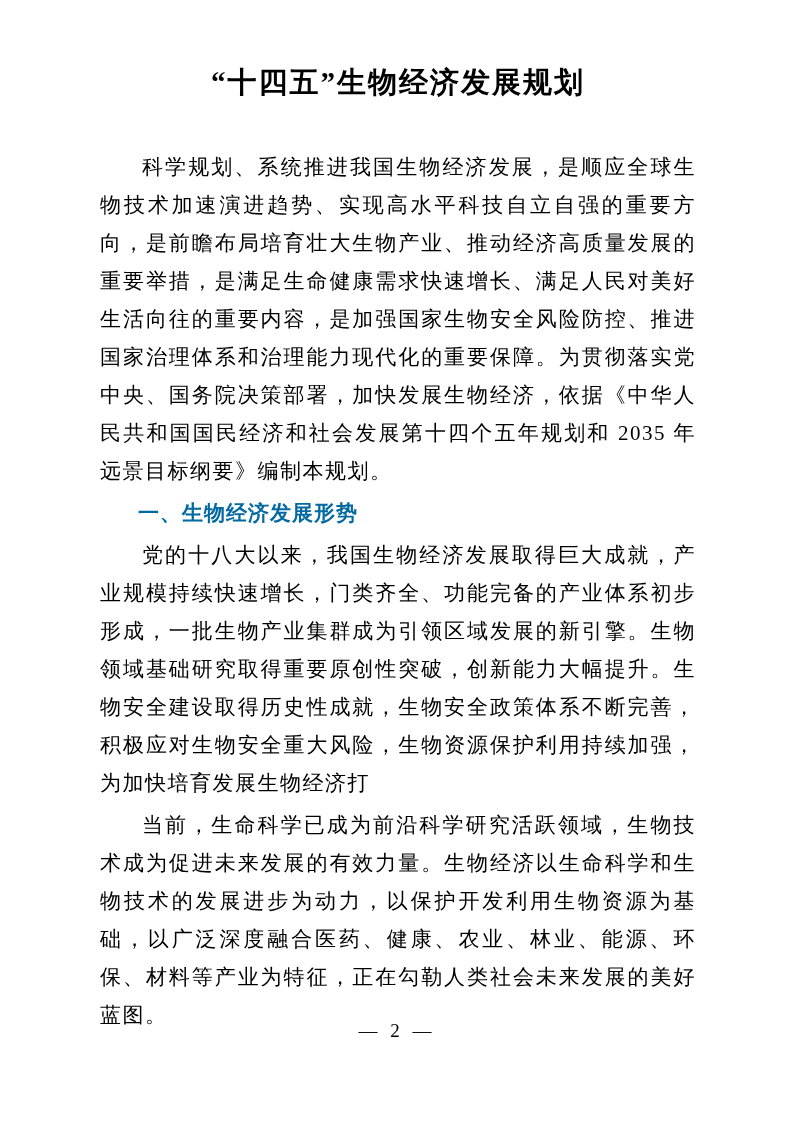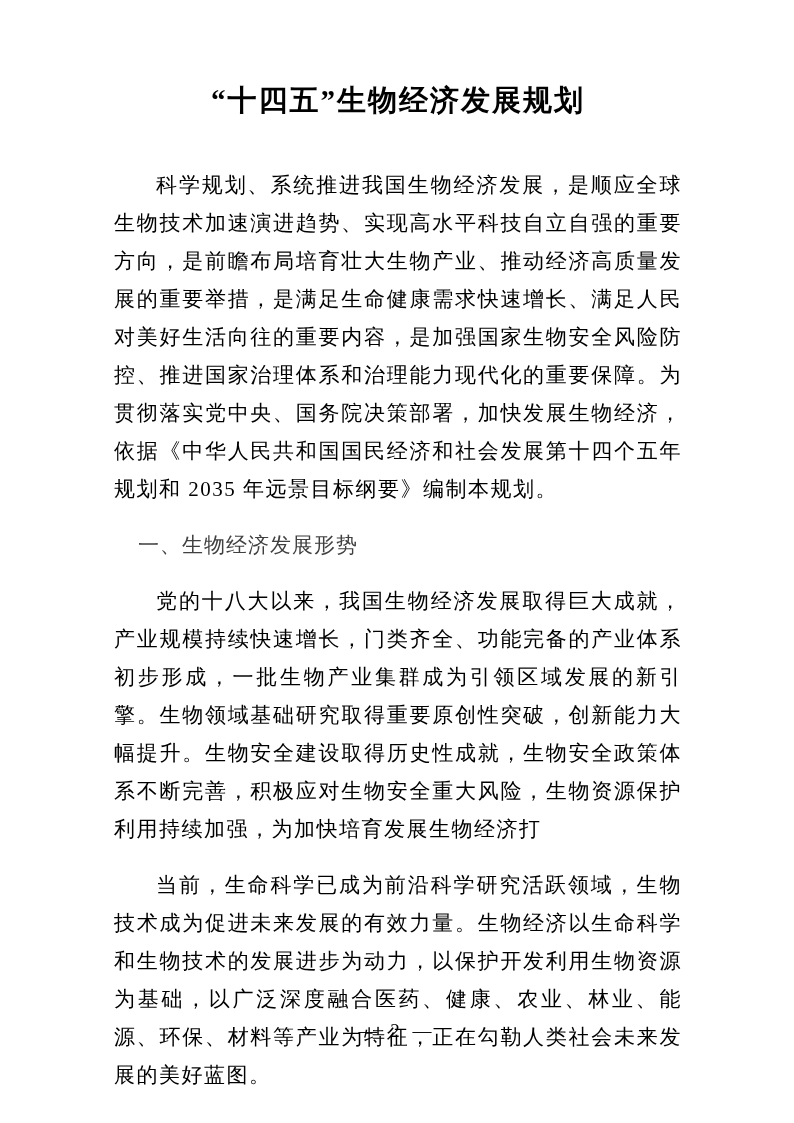--- a/index.html
+++ b/index.html
@@ -17,50 +17,50 @@
     color: #000000;
   }
   .content {
     position: absolute;
     left: 96px;
     top: 0;
     width: 604px;
   }
   .doc-title {
     margin: 0;
-    padding-top: 78px;
+    padding-top: 60px;
     margin-bottom: 44px;
     font-size: 29px;
     line-height: 44px;
     font-weight: 700;
     text-align: center;
     letter-spacing: 2px;
     color: #000000;
   }
   .body-para {
-    margin: 18px;
+    margin: 4px;
     font-size: 21px;
     line-height: 38px;
     text-align: justify;
     text-align-last: left;
     text-justify: inter-ideograph;
     text-indent: 2em;
     letter-spacing: 1.5px;
     word-break: break-all;
     color: #000000;
   }
   .section-heading {
     margin: 4px 0 2px 0;
     font-family: "Liberation Sans", "DejaVu Sans", sans-serif;
     font-size: 21px;
     line-height: 38px;
-    font-weight: 400;
+    font-weight: 700;
     text-indent: 2em;
     letter-spacing: 1px;
-    color: #404040;
+    color: #0369a1;
   }
   .page-footer {
     position: absolute;
     left: 0;
     top: 1016px;
     width: 794px;
     text-align: center;
     font-size: 19px;
     line-height: 30px;
     letter-spacing: 4px;

